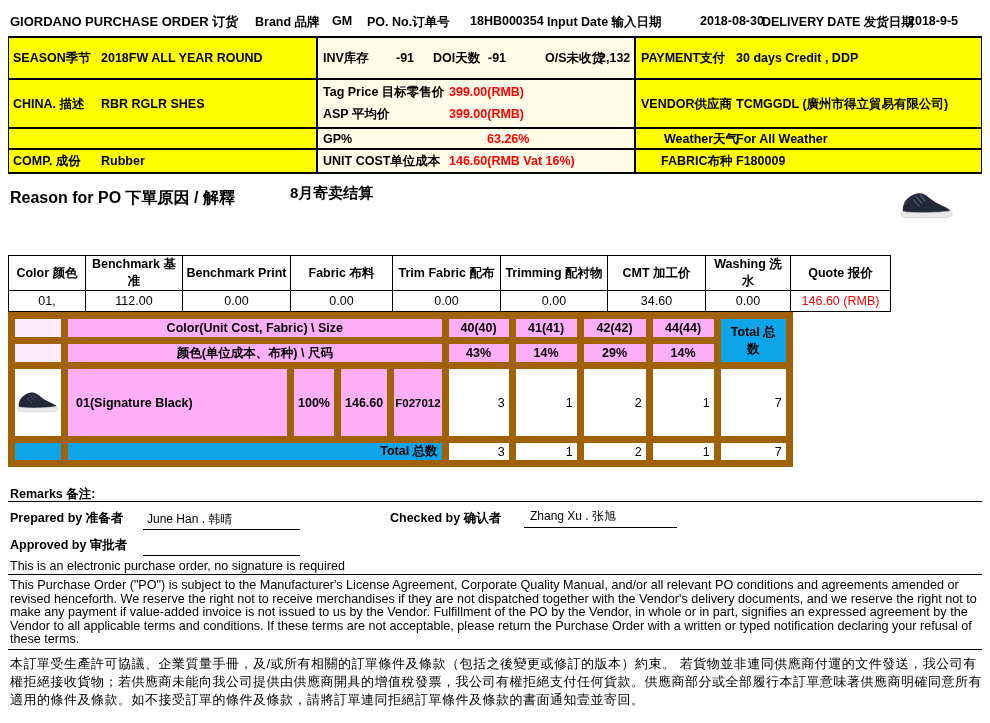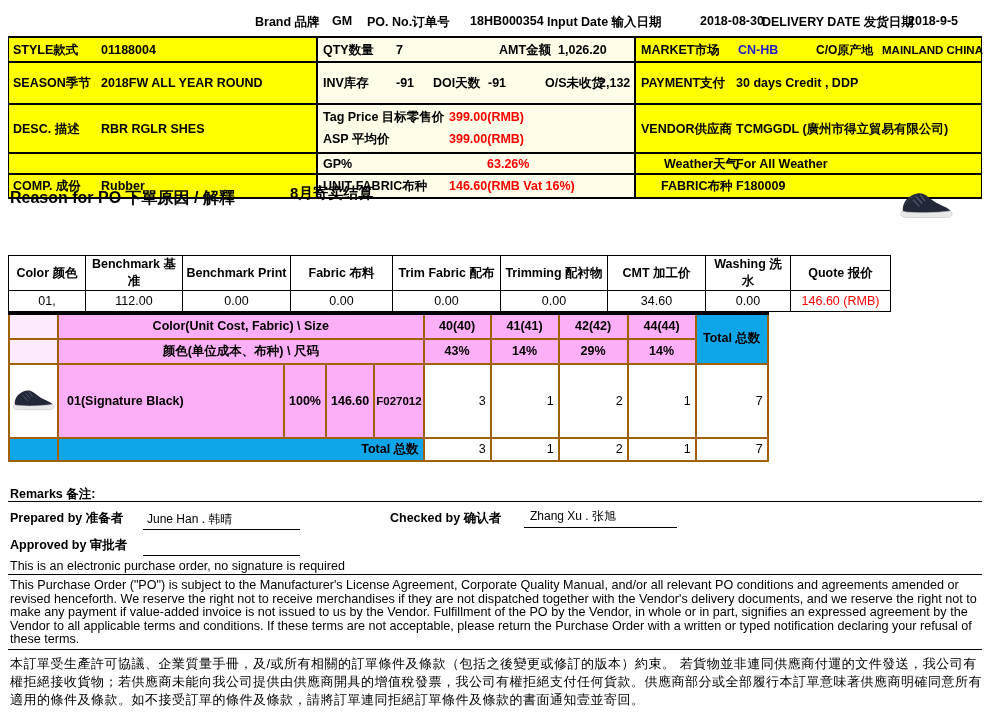--- a/index.html
+++ b/index.html
@@ -27,98 +27,86 @@
   
   #qtable{position:absolute;left:8px;top:255px;border-collapse:collapse;table-layout:fixed;}
   #qtable th,#qtable td{border:1px solid #000;text-align:center;vertical-align:middle;
         font-size:12.5px;padding:0 2px;box-sizing:border-box;overflow:hidden;}
   #qtable th{height:33px;font-weight:bold;}
   #qtable td{height:21px;font-weight:normal;margin-top:43px;}
 
   
   #stable{position:absolute;left:8px;top:312px;border-collapse:collapse;table-layout:fixed;
         border:1px solid #000;border-top:3px solid #000;border-bottom:2px solid #000;}
-  #stable td{border:2px solid #a16207;font-size:12.5px;vertical-align:middle;
+  #stable td{border:7px solid #a16207;font-size:12.5px;vertical-align:middle;
         padding:0 4px;box-sizing:border-box;overflow:hidden;}
   .pink{background:#fcaef6;}
   .mag{background:#0ea5e9;}
   .palecell{background:#fdeafb;}
   .hc{text-align:center;font-weight:bold;}
   .num{text-align:right;padding-right:7px;}
 
   
   .hr{position:absolute;left:8px;width:974px;border-top:1px solid #000;}
   .uline{position:absolute;border-bottom:1px solid #000;}
   .para{position:absolute;left:10px;font-size:12.6px;line-height:13.6px;white-space:normal;}
   .shoe{position:absolute;}
 </style>
 </head>
 <body>
 
 <div id="page">
 
+  <span class="abs b" style="left:10px;top:13px;font-size:13px;">GIORDANO PURCHASE ORDER 订货</span>
   <span class="abs b f12" style="left:255px;top:14px;">Brand 品牌</span>
   <span class="abs b f12" style="left:332px;top:14px;">GM</span>
   <span class="abs b f12" style="left:367px;top:14px;">PO. No.订单号</span>
   <span class="abs b f12" style="left:470px;top:14px;">18HB000354</span>
   <span class="abs b f12" style="left:547px;top:14px;">Input Date 输入日期</span>
   <span class="abs b f12" style="left:700px;top:14px;">2018-08-30</span>
   <span class="abs b f12" style="left:762px;top:14px;">DELIVERY DATE 发货日期</span>
   <span class="abs b f12" style="left:908px;top:14px;">2018-9-5</span>
 
   <div id="ysec">
-    <div class="yrow" style="height:25px;">
-      <div class="midbg"></div>
-      <span class="vc" style="left:4px;">STYLE款式</span>
-      <span class="vc" style="left:92px;">01188004</span>
-      <span class="vc" style="left:314px;">QTY数量</span>
-      <span class="vc" style="left:387px;">7</span>
-      <span class="vc" style="left:490px;">AMT金额</span>
-      <span class="vc" style="left:549px;">1,026.20</span>
-      <span class="vc" style="left:632px;">MARKET市场</span>
-      <span class="vc blue" style="left:729px;">CN-HB</span>
-      <span class="vc" style="left:807px;font-size:12px;">C/O原产地</span>
-      <span class="vc" style="left:873px;font-size:11.5px;">MAINLAND CHINA</span>
-    </div>
     <div class="yrow" style="height:42px;padding-left:8px;">
       <div class="midbg"></div>
       <span class="vc" style="left:4px;">SEASON季节</span>
       <span class="vc" style="left:92px;">2018FW ALL YEAR ROUND</span>
       <span class="vc" style="left:314px;">INV库存</span>
       <span class="vc" style="left:387px;">-91</span>
       <span class="vc" style="left:424px;">DOI天数</span>
       <span class="vc" style="left:479px;">-91</span>
       <span class="vc" style="left:536px;">O/S未收货</span>
       <span class="vc" style="left:590px;">2,132</span>
       <span class="vc" style="left:632px;">PAYMENT支付</span>
       <span class="vc" style="left:727px;">30 days Credit , DDP</span>
     </div>
     <div class="yrow" style="height:49px;">
       <div class="midbg"></div>
-      <span class="vc" style="left:4px;">DESC. 描述</span>
+      <span class="vc" style="left:4px;">CHINA. 描述</span>
       <span class="vc" style="left:92px;">RBR RGLR SHES</span>
       <span class="l1" style="left:314px;">Tag Price 目标零售价</span>
       <span class="l1 red" style="left:440px;">399.00(RMB)</span>
       <span class="l2" style="left:314px;">ASP 平均价</span>
       <span class="l2 red" style="left:440px;">399.00(RMB)</span>
       <span class="vc" style="left:632px;">VENDOR供应商</span>
       <span class="vc" style="left:727px;">TCMGGDL (廣州市得立貿易有限公司)</span>
     </div>
     <div class="yrow" style="height:21px;">
       <div class="midbg"></div>
       <span class="vc" style="left:314px;">GP%</span>
       <span class="vc red" style="left:478px;">63.26%</span>
       <span class="vc" style="left:655px;">Weather天气</span>
       <span class="vc" style="left:727px;">For All Weather</span>
     </div>
     <div class="yrow" style="height:22px;">
       <div class="midbg"></div>
       <span class="vc" style="left:4px;">COMP. 成份</span>
       <span class="vc" style="left:92px;">Rubber</span>
-      <span class="vc" style="left:314px;">UNIT FABRIC布种</span>
+      <span class="vc" style="left:314px;">UNIT COST单位成本</span>
       <span class="vc red" style="left:440px;">146.60(RMB Vat 16%)</span>
       <span class="vc" style="left:652px;">FABRIC布种</span>
       <span class="vc" style="left:727px;">F180009</span>
     </div>
   </div>
 
   <span class="abs b" style="left:10px;top:188px;font-size:16px;">Reason for PO 下單原因 / 解釋</span>
   <span class="abs b" style="left:290px;top:184px;font-size:15px;">8月寄卖结算</span>
 
   <svg class="shoe" style="left:898px;top:180px;" width="58" height="48" viewBox="0 0 120 64">

